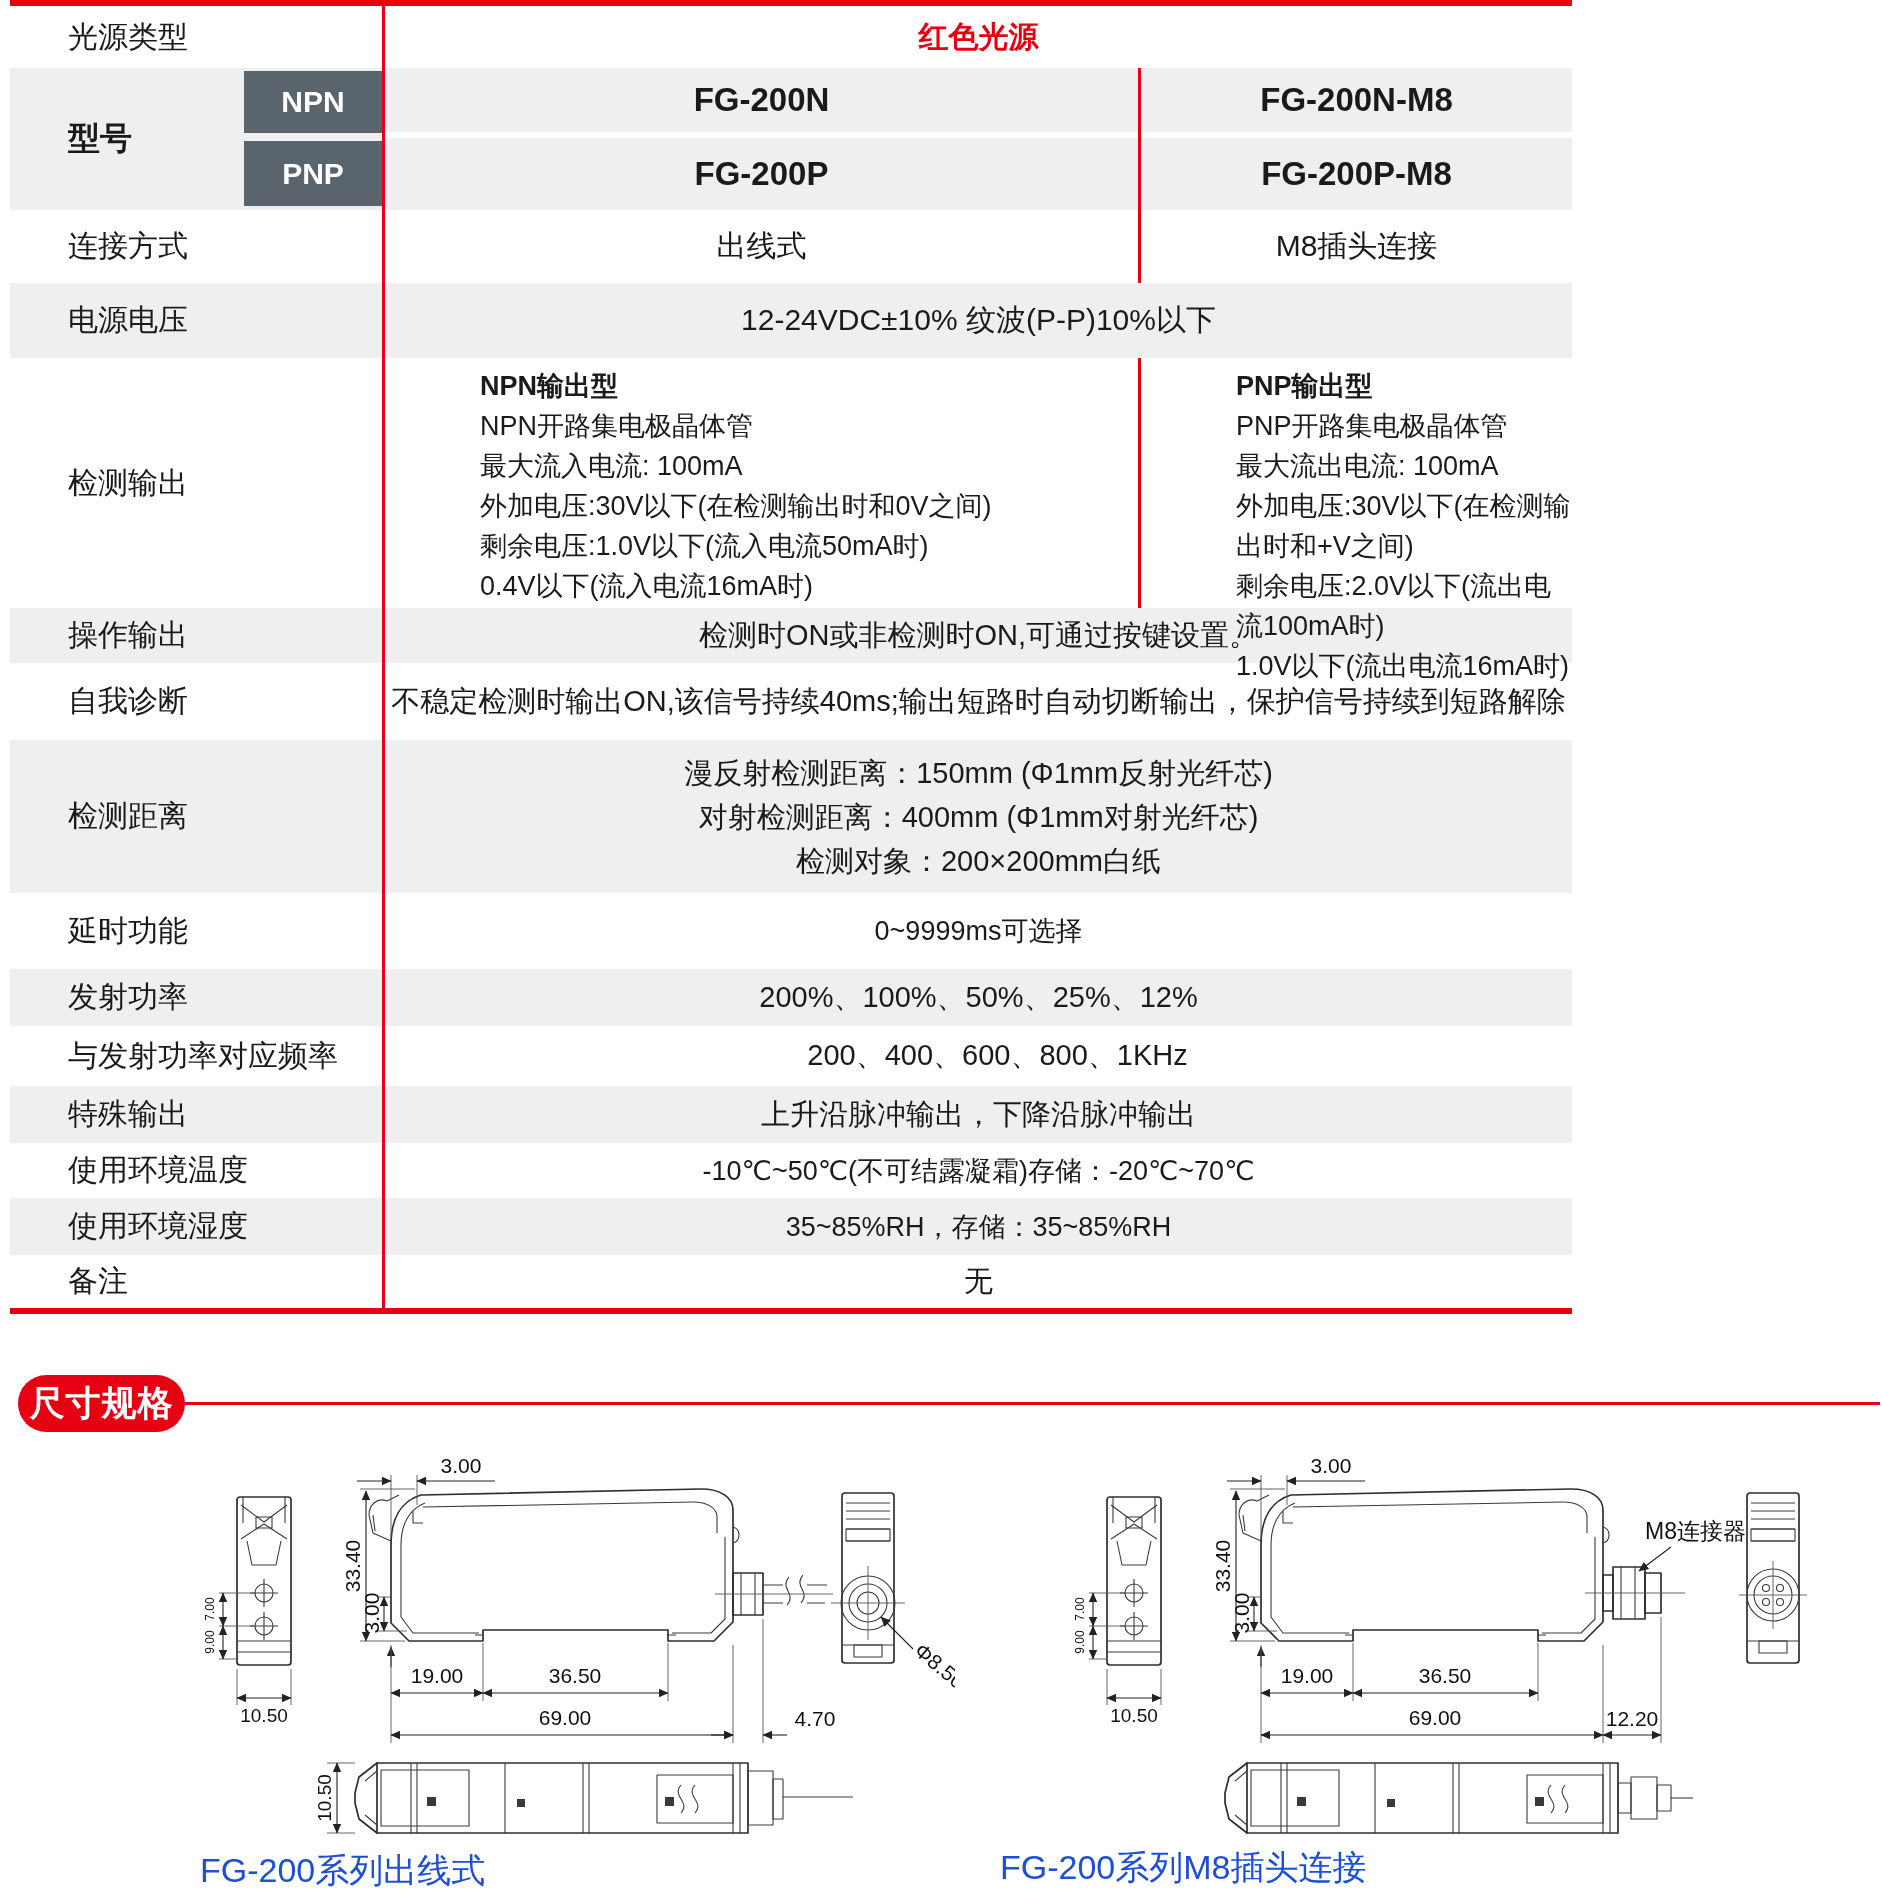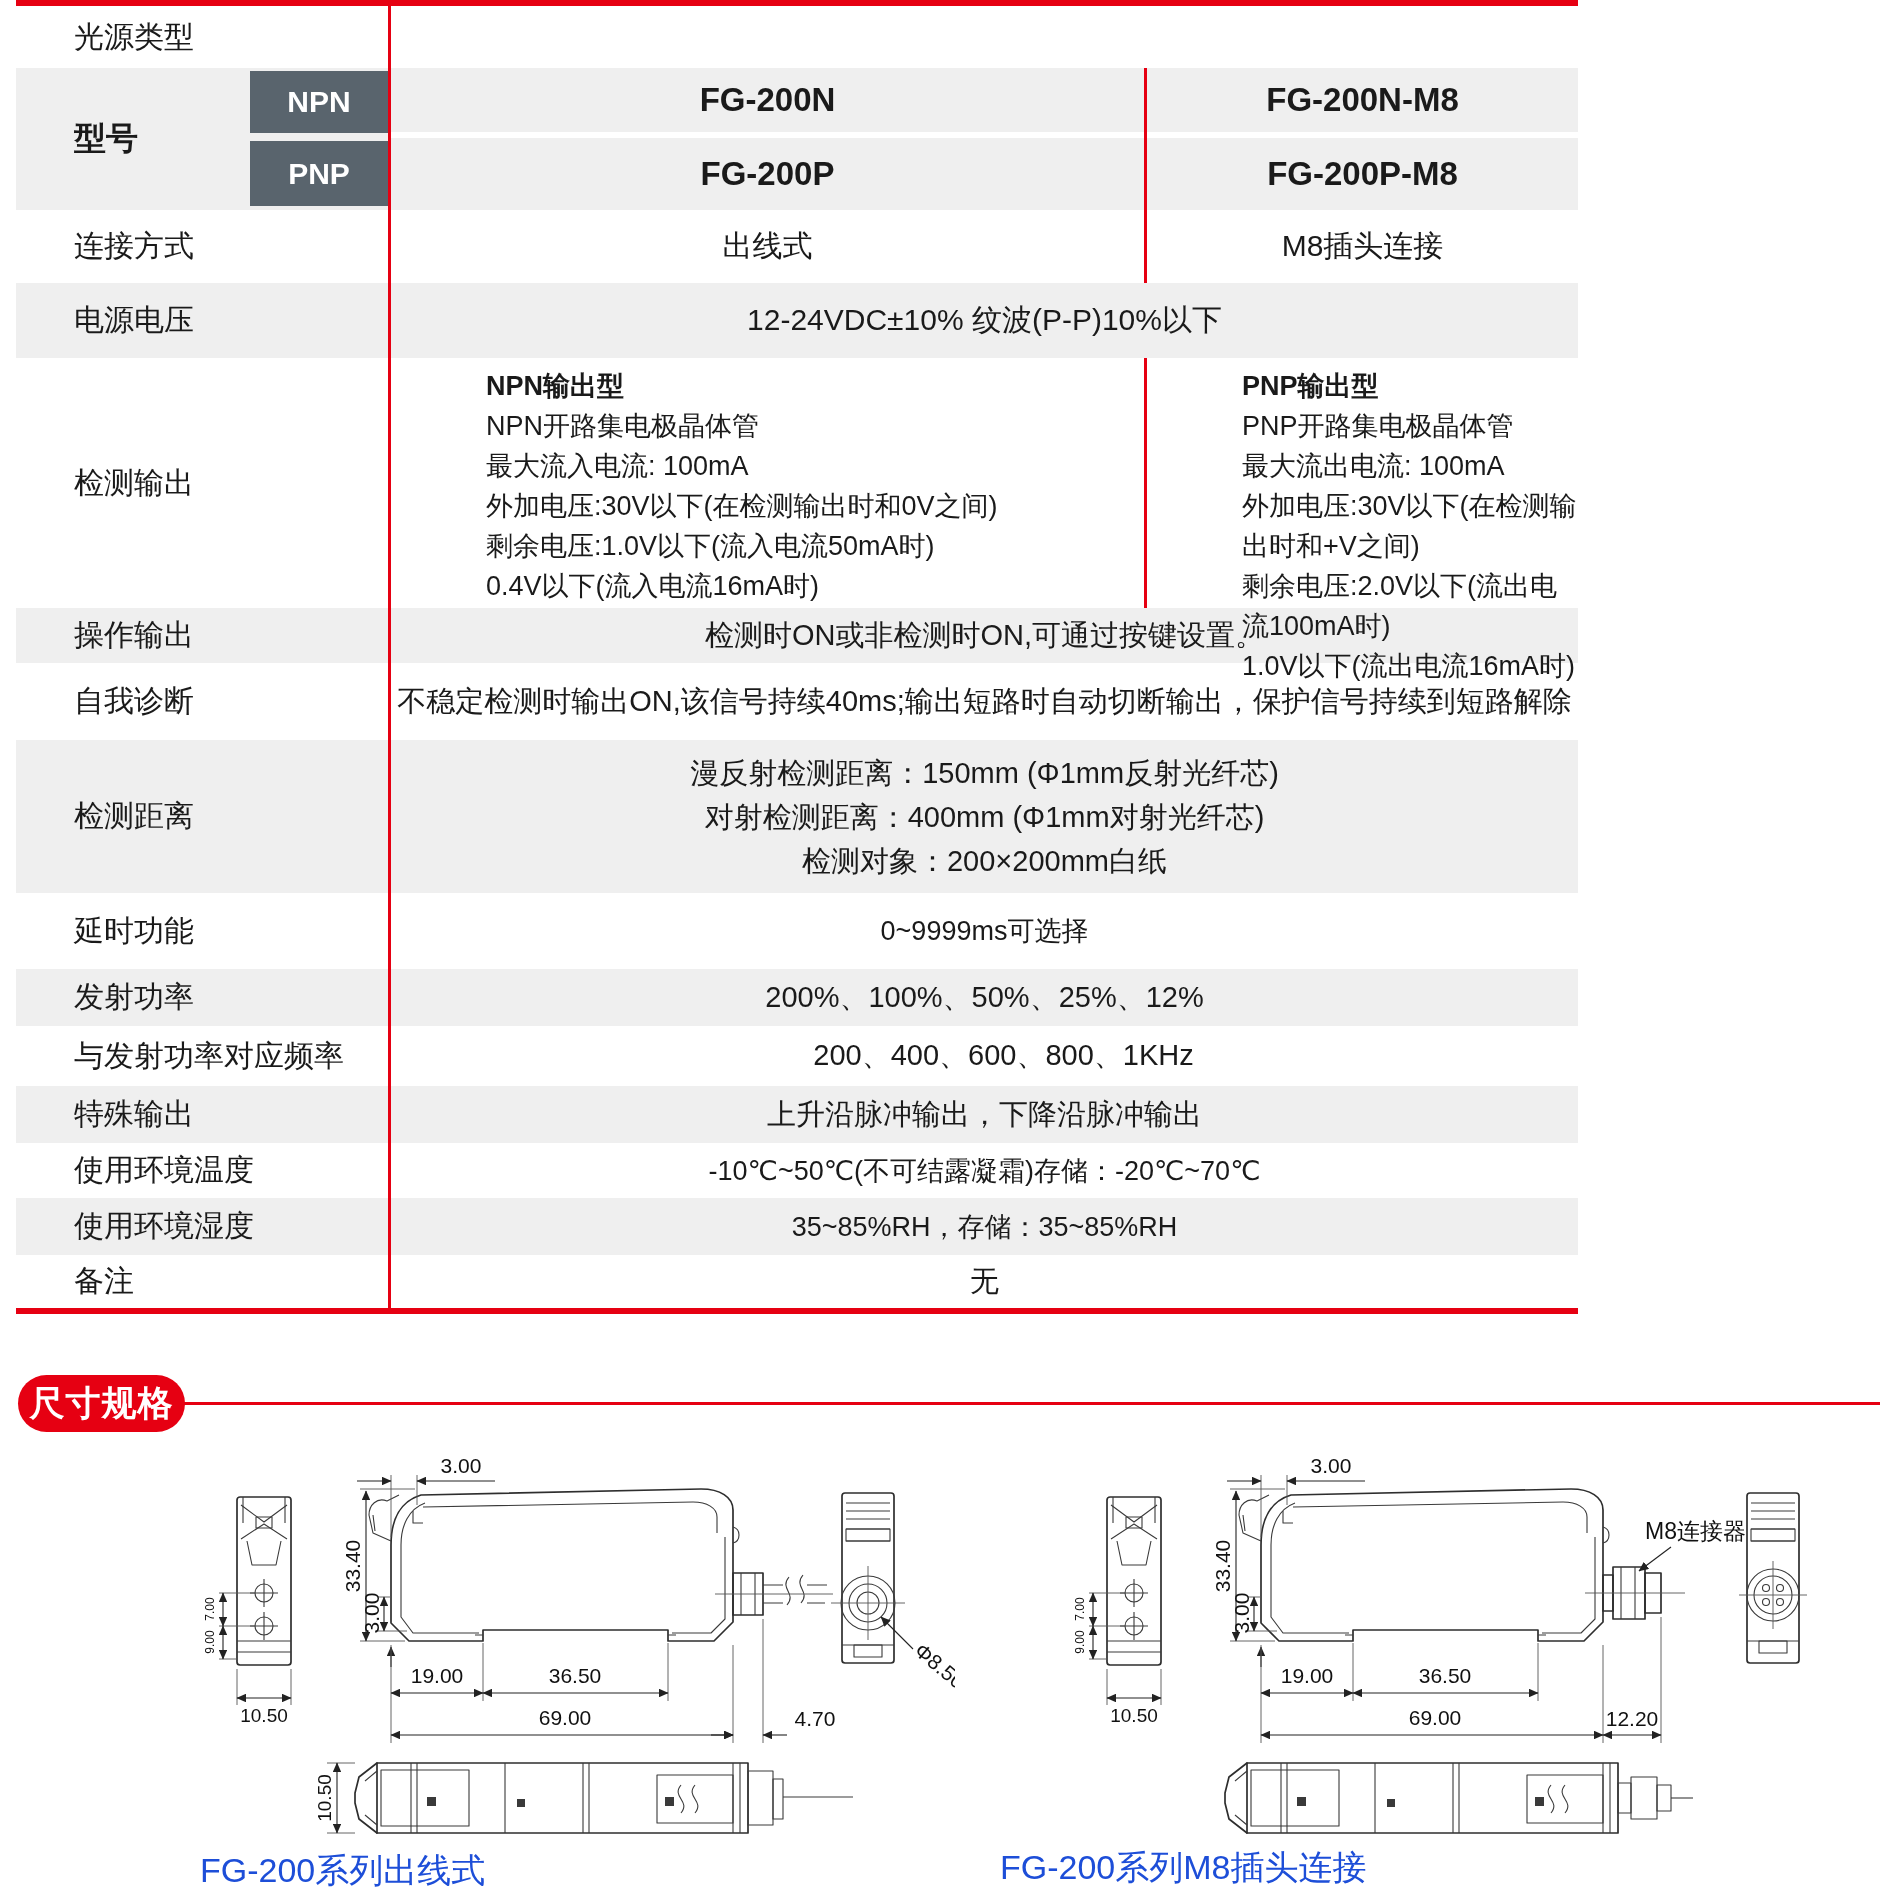--- a/index.html
+++ b/index.html
@@ -7,21 +7,21 @@
     --alt:#efefef;
     --tag:#59646d;
     --ink:#1a1a1a;
   }
   html,body{margin:0;padding:0;background:#fff;}
   .page{
     position:relative;width:1882px;height:1894px;background:#fff;overflow:hidden;
     font-family:"Liberation Sans","DejaVu Sans",sans-serif;color:var(--ink);
   }
   
-  .spec-table{position:absolute;left:16px;top:0;width:1562px;}
+  .spec-table{position:absolute;left:10px;top:0;width:1562px;}
   .redbar{height:6px;background:var(--red);}
   .row{display:flex;box-sizing:border-box;}
   .alt{background:var(--alt);}
   .cell{box-sizing:border-box;}
   .label{
     width:375px;flex:0 0 375px;border-right:3px solid var(--red);
     display:flex;align-items:center;padding-left:58px;font-size:30px;
   }
   .value{flex:1;display:flex;align-items:center;justify-content:center;font-size:29px;text-align:center;}
   .value.red{color:var(--red);font-weight:bold;font-size:30px;}
@@ -75,20 +75,21 @@
 </head>
 <body>
 
 <div class="page">
 
   <div class="spec-table">
     <div class="redbar"></div>
 
     <div class="row" style="height:62px;">
       <div class="cell label">光源类型</div>
+      <div class="cell value red">红色光源</div>
     </div>
 
     <div class="row model-block">
       <div class="cell label model-label">
         <span>型号</span>
         <div class="tagbox tag-npn">NPN</div>
         <div class="tagbox tag-pnp">PNP</div>
       </div>
       <div class="model-content">
         <div class="m-sub" style="height:64px;">

